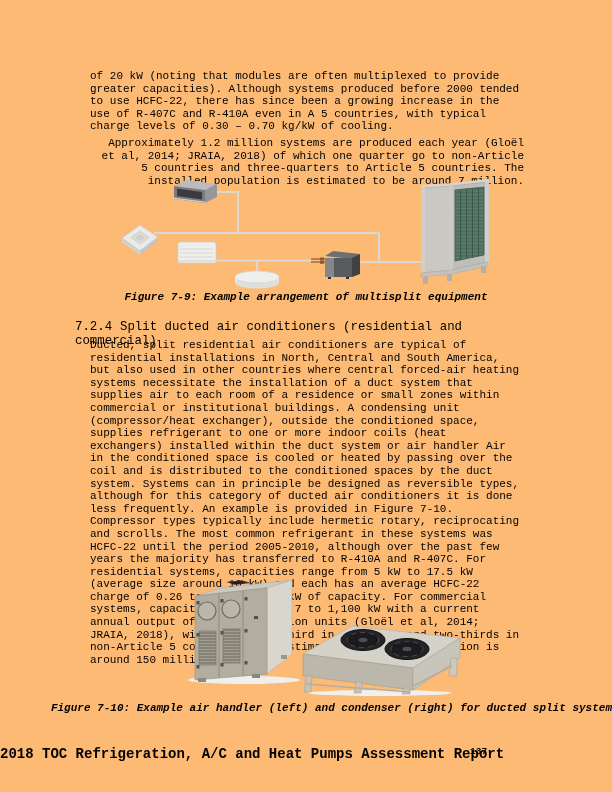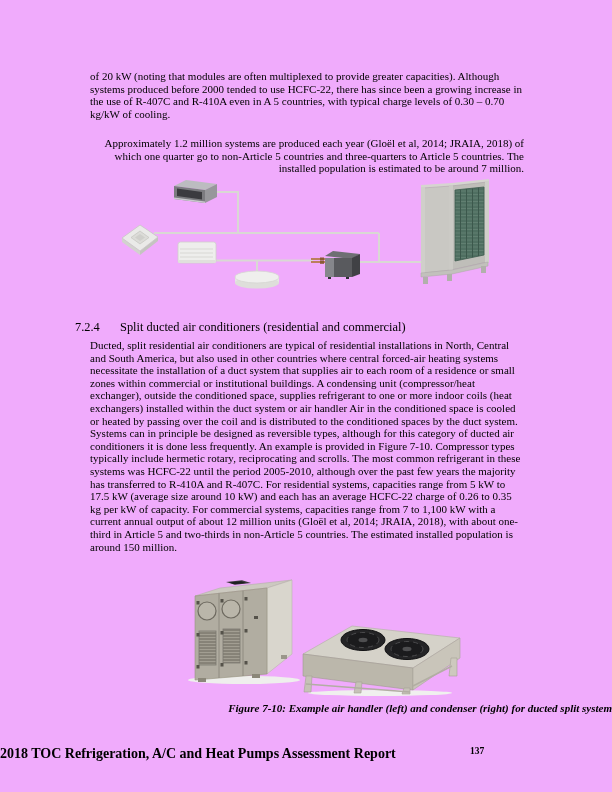--- a/index.html
+++ b/index.html
@@ -1,18 +1,18 @@
 <!DOCTYPE html>
 <html><head>
 <meta charset="utf-8">
 <style>
   html,body{margin:0;padding:0;background:#ffffff;}
   .page{
-    position:relative;width:612px;height:792px;background:#f0abfc;
-    font-family:Liberation Serif, serif;color:#000;
+    position:relative;width:612px;height:792px;background:#fdba74;
+    font-family:Liberation Mono, monospace;color:#000;
     overflow:hidden;
   }
   .body-par{
     position:absolute;left:90px;width:434px;
     font-size:11px;line-height:12.6px;text-align:left;
   }
   .fig-caption{
     position:absolute;left:0;width:612px;text-align:center;
     font-size:11px;font-weight:bold;font-style:italic;line-height:12px;
   }
@@ -113,20 +113,21 @@
         <rect x="331" y="9" width="4" height="86" fill="#cbcac5"></rect>
         <rect x="367" y="5" width="4" height="82" fill="#d0cfca"></rect>
         <polygon points="303,97 334,94 370,86 370,90 334,98 303,101" fill="#c2c1bc" stroke="#aaa9a4" stroke-width="0.5"></polygon>
         <rect x="305" y="101" width="5" height="7" fill="#b1b0ab"></rect>
         <rect x="329" y="98" width="5" height="7" fill="#b1b0ab"></rect>
         <rect x="363" y="90" width="5" height="7" fill="#b1b0ab"></rect>
       </g>
     </svg>
   </div>
 
+  <div class="fig-caption" style="top:291px;">Figure 7-9: Example arrangement of multisplit equipment</div>
 
   <div class="section-heading" style="top:320px;">
     <span class="sec-num">7.2.4</span><span>Split ducted air conditioners (residential and commercial)</span>
   </div>
 
   <div class="body-par" style="top:339px;">Ducted, split residential air conditioners are typical of residential installations in North, Central and South America, but also used in other countries where central forced-air heating systems necessitate the installation of a duct system that supplies air to each room of a residence or small zones within commercial or institutional buildings. A condensing unit (compressor/heat exchanger), outside the conditioned space, supplies refrigerant to one or more indoor coils (heat exchangers) installed within the duct system or air handler Air in the conditioned space is cooled or heated by passing over the coil and is distributed to the conditioned spaces by the duct system. Systems can in principle be designed as reversible types, although for this category of ducted air conditioners it is done less frequently. An example is provided in Figure 7-10. Compressor types typically include hermetic rotary, reciprocating and scrolls. The most common refrigerant in these systems was HCFC-22 until the period 2005-2010, although over the past few years the majority has transferred to R-410A and R-407C. For residential systems, capacities range from 5 kW to 17.5 kW (average size around 10 kW) and each has an average HCFC-22 charge of 0.26 to 0.35 kg per kW of capacity. For commercial systems, capacities range from 7 to 1,100 kW with a current annual output of about 12 million units (Gloël et al, 2014; JRAIA, 2018), with about one-third in Article 5 and two-thirds in non-Article 5 countries. The estimated installed population is around 150 million.</div>
 
   <div class="figwrap" style="left:180px;top:566px;width:300px;height:130px;">
     <svg width="300" height="130" viewBox="0 0 300 130">
       <defs>

